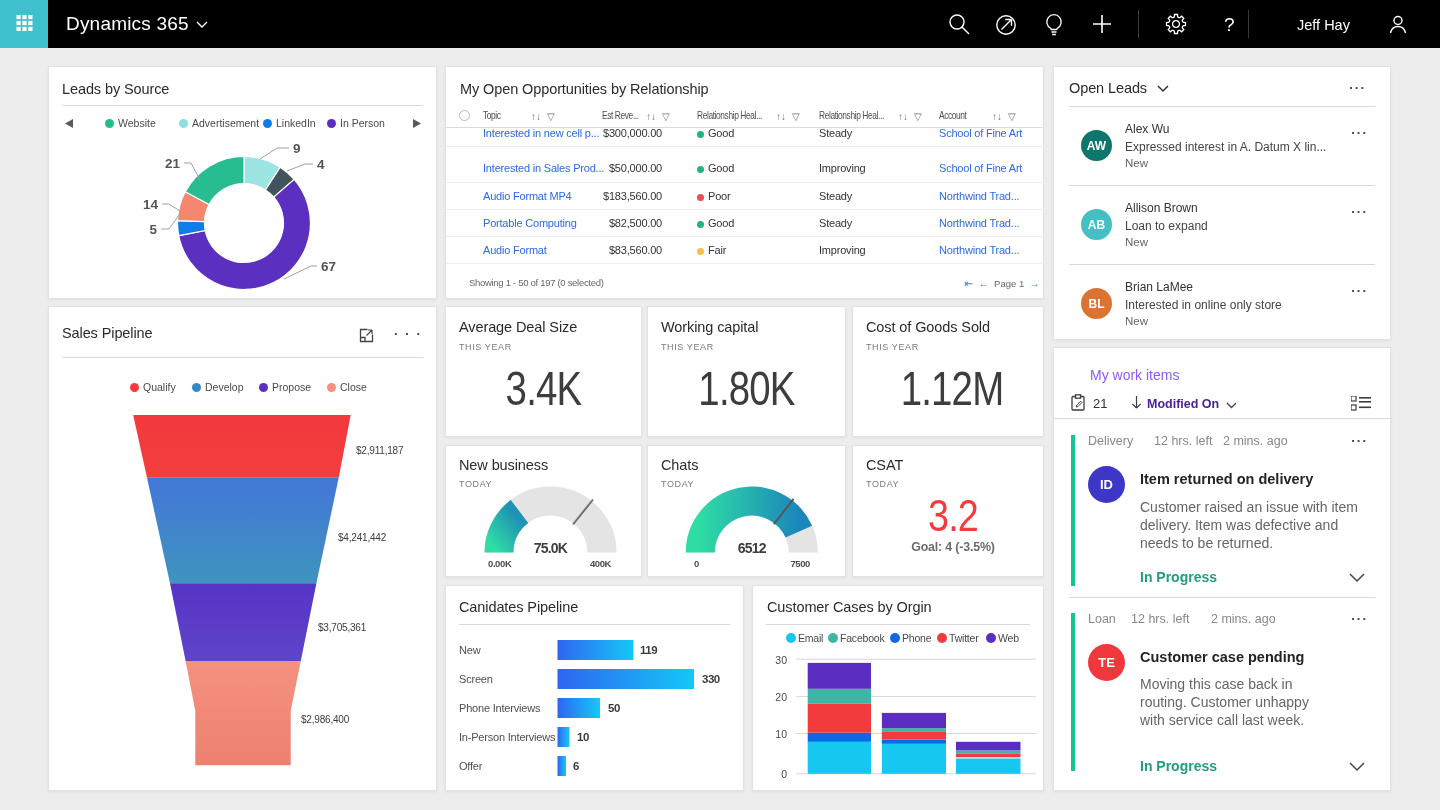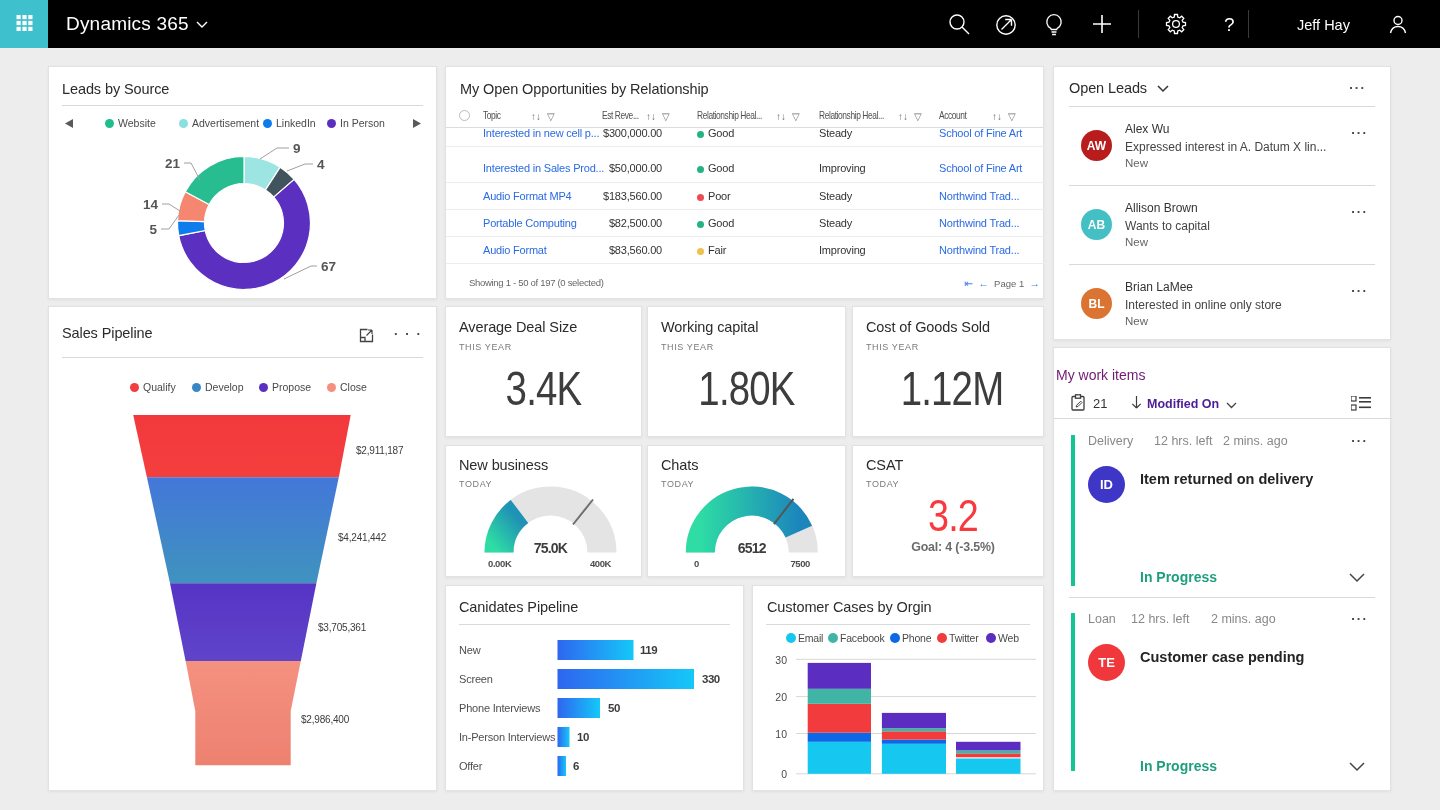--- a/index.html
+++ b/index.html
@@ -175,31 +175,31 @@
 </div>
 
 <div class="card" style="left:1053px;top:66px;width:338px;height:274px">
  <div class="ctitle" style="position:absolute;left:15px;top:13px">Open Leads
   <svg width="12" height="8" style="margin-left:6px">
         <path d="M1 1l5 5 5-5" stroke="#333" stroke-width="1.5" fill="none"></path>
       </svg></div>
  <div class="ell" style="position:absolute;right:24px;top:10px">...</div>
  <div class="cdiv" style="top:39px;left:15px;right:15px"></div>
  <div class="olrow" style="top:52px">
-      <div class="av" style="background:#b91c1c">AW</div>
+      <div class="av" style="background:#0f766e">AW</div>
   <div class="oln">Alex Wu</div>
       <div class="old">Expressed interest in A. Datum X lin...</div>
       <div class="olnew">New</div>
   <div class="ell" style="position:absolute;right:24px;top:3px">...</div>
     </div>
  <div class="cdiv" style="top:118px;left:15px;right:15px"></div>
  <div class="olrow" style="top:131px">
       <div class="av" style="background:#44C0C4">AB</div>
   <div class="oln">Allison Brown</div>
-      <div class="old">Wants to capital</div>
+      <div class="old">Loan to expand</div>
       <div class="olnew">New</div>
   <div class="ell" style="position:absolute;right:24px;top:3px">...</div>
     </div>
  <div class="cdiv" style="top:197px;left:15px;right:15px"></div>
  <div class="olrow" style="top:210px">
       <div class="av" style="background:#DB7332">BL</div>
   <div class="oln">Brian LaMee</div>
       <div class="old">Interested in online only store</div>
       <div class="olnew">New</div>
   <div class="ell" style="position:absolute;right:24px;top:3px">...</div>
@@ -388,21 +388,21 @@
    <rect x="128.9" y="126.9" width="64.1" height="15.3" fill="#5B2EC1"></rect>
    <rect x="203" y="172.5" width="64.5" height="15.3" fill="#16C7F0"></rect>
    <rect x="203" y="167.4" width="64.5" height="3.9" fill="#F23B3D"></rect>
    <rect x="203" y="164.4" width="64.5" height="3.1" fill="#41B5A5"></rect>
    <rect x="203" y="155.8" width="64.5" height="8.6" fill="#5B2EC1"></rect>
   </g>
  </svg>
 </div>
 
 <div class="card" style="left:1053px;top:347px;width:338px;height:444px">
- <div style="position:absolute;left:2px;top:19px;font-size:14px;color:#701a75">My work items</div>
+ <div style="position:absolute;left:36px;top:19px;font-size:14px;color:#8b5cf6">My work items</div>
  <svg width="15" height="17" style="position:absolute;left:17px;top:46px" fill="none" stroke="#3d3d3d" stroke-width="1.3">
   <rect x="1" y="2.5" width="12" height="13.5" rx="1"></rect>
       <rect x="4.5" y="0.8" width="5" height="3.4" fill="#fff"></rect>
   <path d="M7 12.5l-1.8.5.5-1.8 4-4 1.3 1.3z" stroke-width="1"></path>
  </svg>
  <div style="position:absolute;left:39px;top:48px;font-size:13px;color:#333">21</div>
  <svg width="13" height="15" style="position:absolute;left:76px;top:47px" fill="none" stroke="#3d3d3d" stroke-width="1.4">
       <path d="M6.5 1v12m0 0l-4.2-4.2M6.5 13l4.2-4.2" stroke-width="1.2"></path>
     </svg>
  <div style="position:absolute;left:93px;top:49px;font-size:12.5px;font-weight:bold;color:#4c1d95">Modified On</div>
@@ -418,30 +418,32 @@
  </svg>
  <div style="position:absolute;left:0;top:70px;width:338px;height:1px;background:#d9d9d9"></div>
 
  <div style="position:absolute;left:17px;top:87px;width:4px;height:151px;background:#13C495"></div>
  <div style="position:absolute;left:34px;top:86px;font-size:12.5px;color:#8a8886">Delivery</div>
  <div style="position:absolute;left:100px;top:86px;font-size:12.5px;color:#8a8886">12 hrs. left</div>
  <div style="position:absolute;left:169px;top:86px;font-size:12.5px;color:#8a8886">2 mins. ago</div>
  <div class="ell" style="position:absolute;right:22px;top:82px">...</div>
  <div class="av" style="position:absolute;left:34px;top:118px;width:37px;height:37px;background:#3D36C6">ID</div>
  <div style="position:absolute;left:86px;top:123px;font-size:14.5px;font-weight:bold;color:#242424">Item returned on delivery</div>
+ <div style="position:absolute;left:86px;top:150px;width:224px;font-size:14px;line-height:18.2px;color:#686664">Customer raised an issue with item delivery. Item was defective and needs to be returned.</div>
  <div style="position:absolute;left:86px;top:221px;font-size:14px;font-weight:bold;color:#1E9E7E">In Progress</div>
  <svg width="16" height="10" style="position:absolute;right:25px;top:225px">
       <path d="M1 1l7 7 7-7" stroke="#444" stroke-width="1.5" fill="none"></path>
     </svg>
  <div style="position:absolute;left:15px;right:15px;top:249px;height:1px;background:#d9d9d9"></div>
 
  <div style="position:absolute;left:17px;top:265px;width:4px;height:158px;background:#13C495"></div>
  <div style="position:absolute;left:34px;top:264px;font-size:12.5px;color:#8a8886">Loan</div>
  <div style="position:absolute;left:77px;top:264px;font-size:12.5px;color:#8a8886">12 hrs. left</div>
  <div style="position:absolute;left:157px;top:264px;font-size:12.5px;color:#8a8886">2 mins. ago</div>
  <div class="ell" style="position:absolute;right:22px;top:260px">...</div>
  <div class="av" style="position:absolute;left:34px;top:296px;width:37px;height:37px;background:#F0383C">TE</div>
  <div style="position:absolute;left:86px;top:301px;font-size:14.5px;font-weight:bold;color:#242424">Customer case pending</div>
+ <div style="position:absolute;left:86px;top:327px;width:186px;font-size:14px;line-height:18.2px;color:#686664">Moving this case back in routing. Customer unhappy with service call last week.</div>
  <div style="position:absolute;left:86px;top:410px;font-size:14px;font-weight:bold;color:#1E9E7E">In Progress</div>
  <svg width="16" height="10" style="position:absolute;right:25px;top:414px">
       <path d="M1 1l7 7 7-7" stroke="#444" stroke-width="1.5" fill="none"></path>
     </svg>
 </div>
 
 </body></html>

